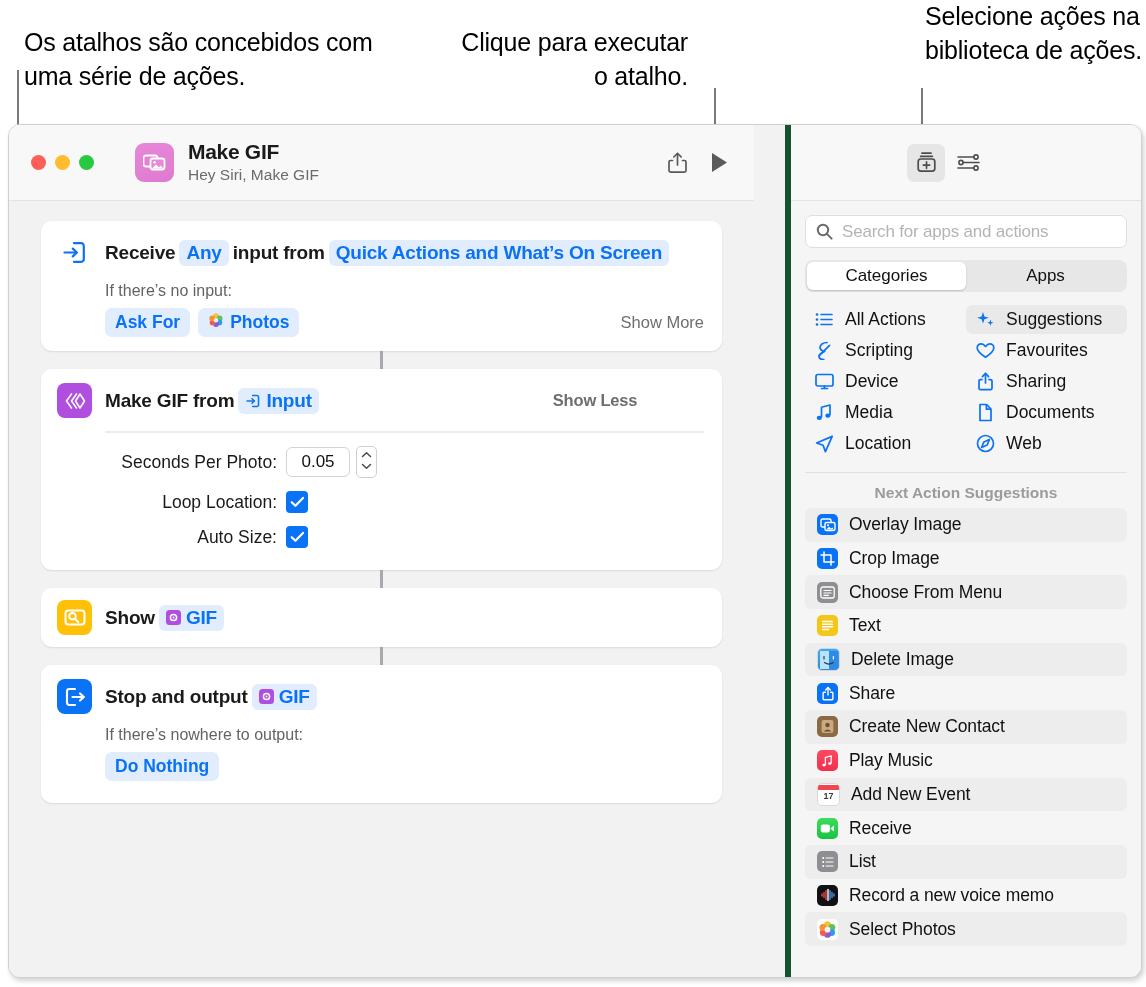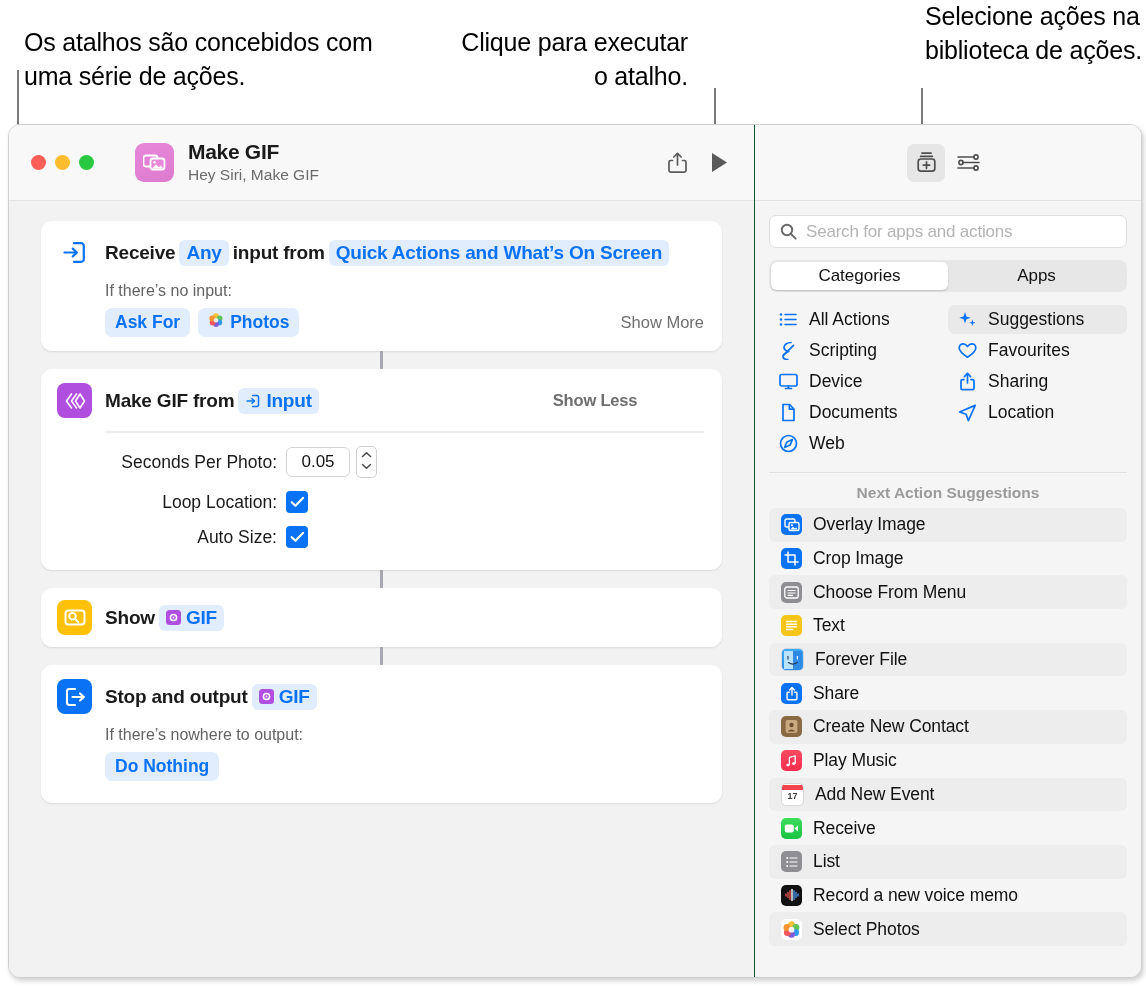--- a/index.html
+++ b/index.html
@@ -46,22 +46,23 @@
   .pane-left {
     width: 745px;
     height: 100%;
     background: #f2f2f2;
     position: relative;
   }
   .pane-right {
     flex: 1;
     height: 100%;
     background: #f5f5f5;
-    border-left: 1px solid #14532d;
+    border-left: 6px solid #14532d;
     position: relative;
+    margin-left: 31px;
   }
 
   
   .titlebar {
     height: 76px;
     background: #f8f8f8;
     border-bottom: 1px solid #e3e3e3;
     display: flex;
     align-items: center;
     padding: 0 16px 0 22px;
@@ -596,20 +597,30 @@
               <svg width="15" height="19" viewBox="0 0 15 19">
                   <path d="M7.5 1.5 V11" stroke="#0a72f5" stroke-width="1.7" stroke-linecap="round"></path>
                   <path d="M4.4 4.6 L7.5 1.4 L10.6 4.6" stroke="#0a72f5" stroke-width="1.7" fill="none" stroke-linecap="round" stroke-linejoin="round"></path>
                   <path d="M4 7.6 H2.4 a1.4 1.4 0 0 0 -1.4 1.4 v7.3 a1.4 1.4 0 0 0 1.4 1.4 h10.2 a1.4 1.4 0 0 0 1.4 -1.4 v-7.3 a1.4 1.4 0 0 0 -1.4 -1.4 H11" stroke="#0a72f5" stroke-width="1.7" fill="none" stroke-linecap="round"></path>
                 </svg>
             </span>
             <span>Sharing</span>
           </div>
           <div class="cat">
             <span class="ci">
+              <svg width="16" height="19" viewBox="0 0 16 19">
+                  <path d="M5.5 14.5 V4.2 L14 2 V12.3" stroke="#0a72f5" stroke-width="1.7" fill="none" stroke-linejoin="round"></path>
+                  <ellipse cx="3.3" cy="14.9" rx="2.6" ry="2.1" fill="#0a72f5"></ellipse>
+                  <ellipse cx="11.8" cy="12.7" rx="2.6" ry="2.1" fill="#0a72f5"></ellipse>
+                </svg>
+            </span>
+            <span>Media</span>
+          </div>
+          <div class="cat">
+            <span class="ci">
               <svg width="15" height="19" viewBox="0 0 15 19">
                   <path d="M2 1.5 H8.6 L13 6 V17.5 H2 Z" fill="none" stroke="#0a72f5" stroke-width="1.7" stroke-linejoin="round"></path>
                   <path d="M8.4 1.7 V6.2 H12.9" fill="none" stroke="#0a72f5" stroke-width="1.7" stroke-linejoin="round"></path>
                 </svg>
             </span>
             <span>Documents</span>
           </div>
           <div class="cat">
             <span class="ci">
               <svg width="19" height="18" viewBox="0 0 19 18">
@@ -677,21 +688,21 @@
           <div class="sugg alt">
             <span class="si" style="background:linear-gradient(180deg,#3aabf5,#2e8ae5);border:1px solid #cfd6dc;">
               <svg width="18" height="18" viewBox="0 0 18 18">
                   <rect x="0" y="0" width="9" height="18" fill="#b9e3fa"></rect>
                   <rect x="9" y="0" width="9" height="18" fill="#2e8ae5"></rect>
                   <path d="M4 5.5 V8" stroke="#2a3b55" stroke-width="1.2" stroke-linecap="round"></path>
                   <path d="M13.4 5.5 V8" stroke="#fff" stroke-width="1.2" stroke-linecap="round"></path>
                   <path d="M4.4 11.6 q4.4 3 8.8 0" stroke="#2a3b55" stroke-width="1.2" fill="none" stroke-linecap="round"></path>
                 </svg>
             </span>
-            <span>Forever File</span>
+            <span>Delete Image</span>
           </div>
 
           <div class="sugg">
             <span class="si" style="background:#0a72f5;">
               <svg width="12" height="15" viewBox="0 0 12 15">
                   <path d="M6 1.6 V9" stroke="#fff" stroke-width="1.4" stroke-linecap="round"></path>
                   <path d="M3.7 3.9 L6 1.5 L8.3 3.9" stroke="#fff" stroke-width="1.4" fill="none" stroke-linecap="round" stroke-linejoin="round"></path>
                   <path d="M3.3 6.3 H2 a0.9 0.9 0 0 0 -0.9 0.9 v5.6 a0.9 0.9 0 0 0 0.9 0.9 h8 a0.9 0.9 0 0 0 0.9 -0.9 V7.2 a0.9 0.9 0 0 0 -0.9 -0.9 H8.7" stroke="#fff" stroke-width="1.4" fill="none" stroke-linecap="round"></path>
                 </svg>
             </span>

